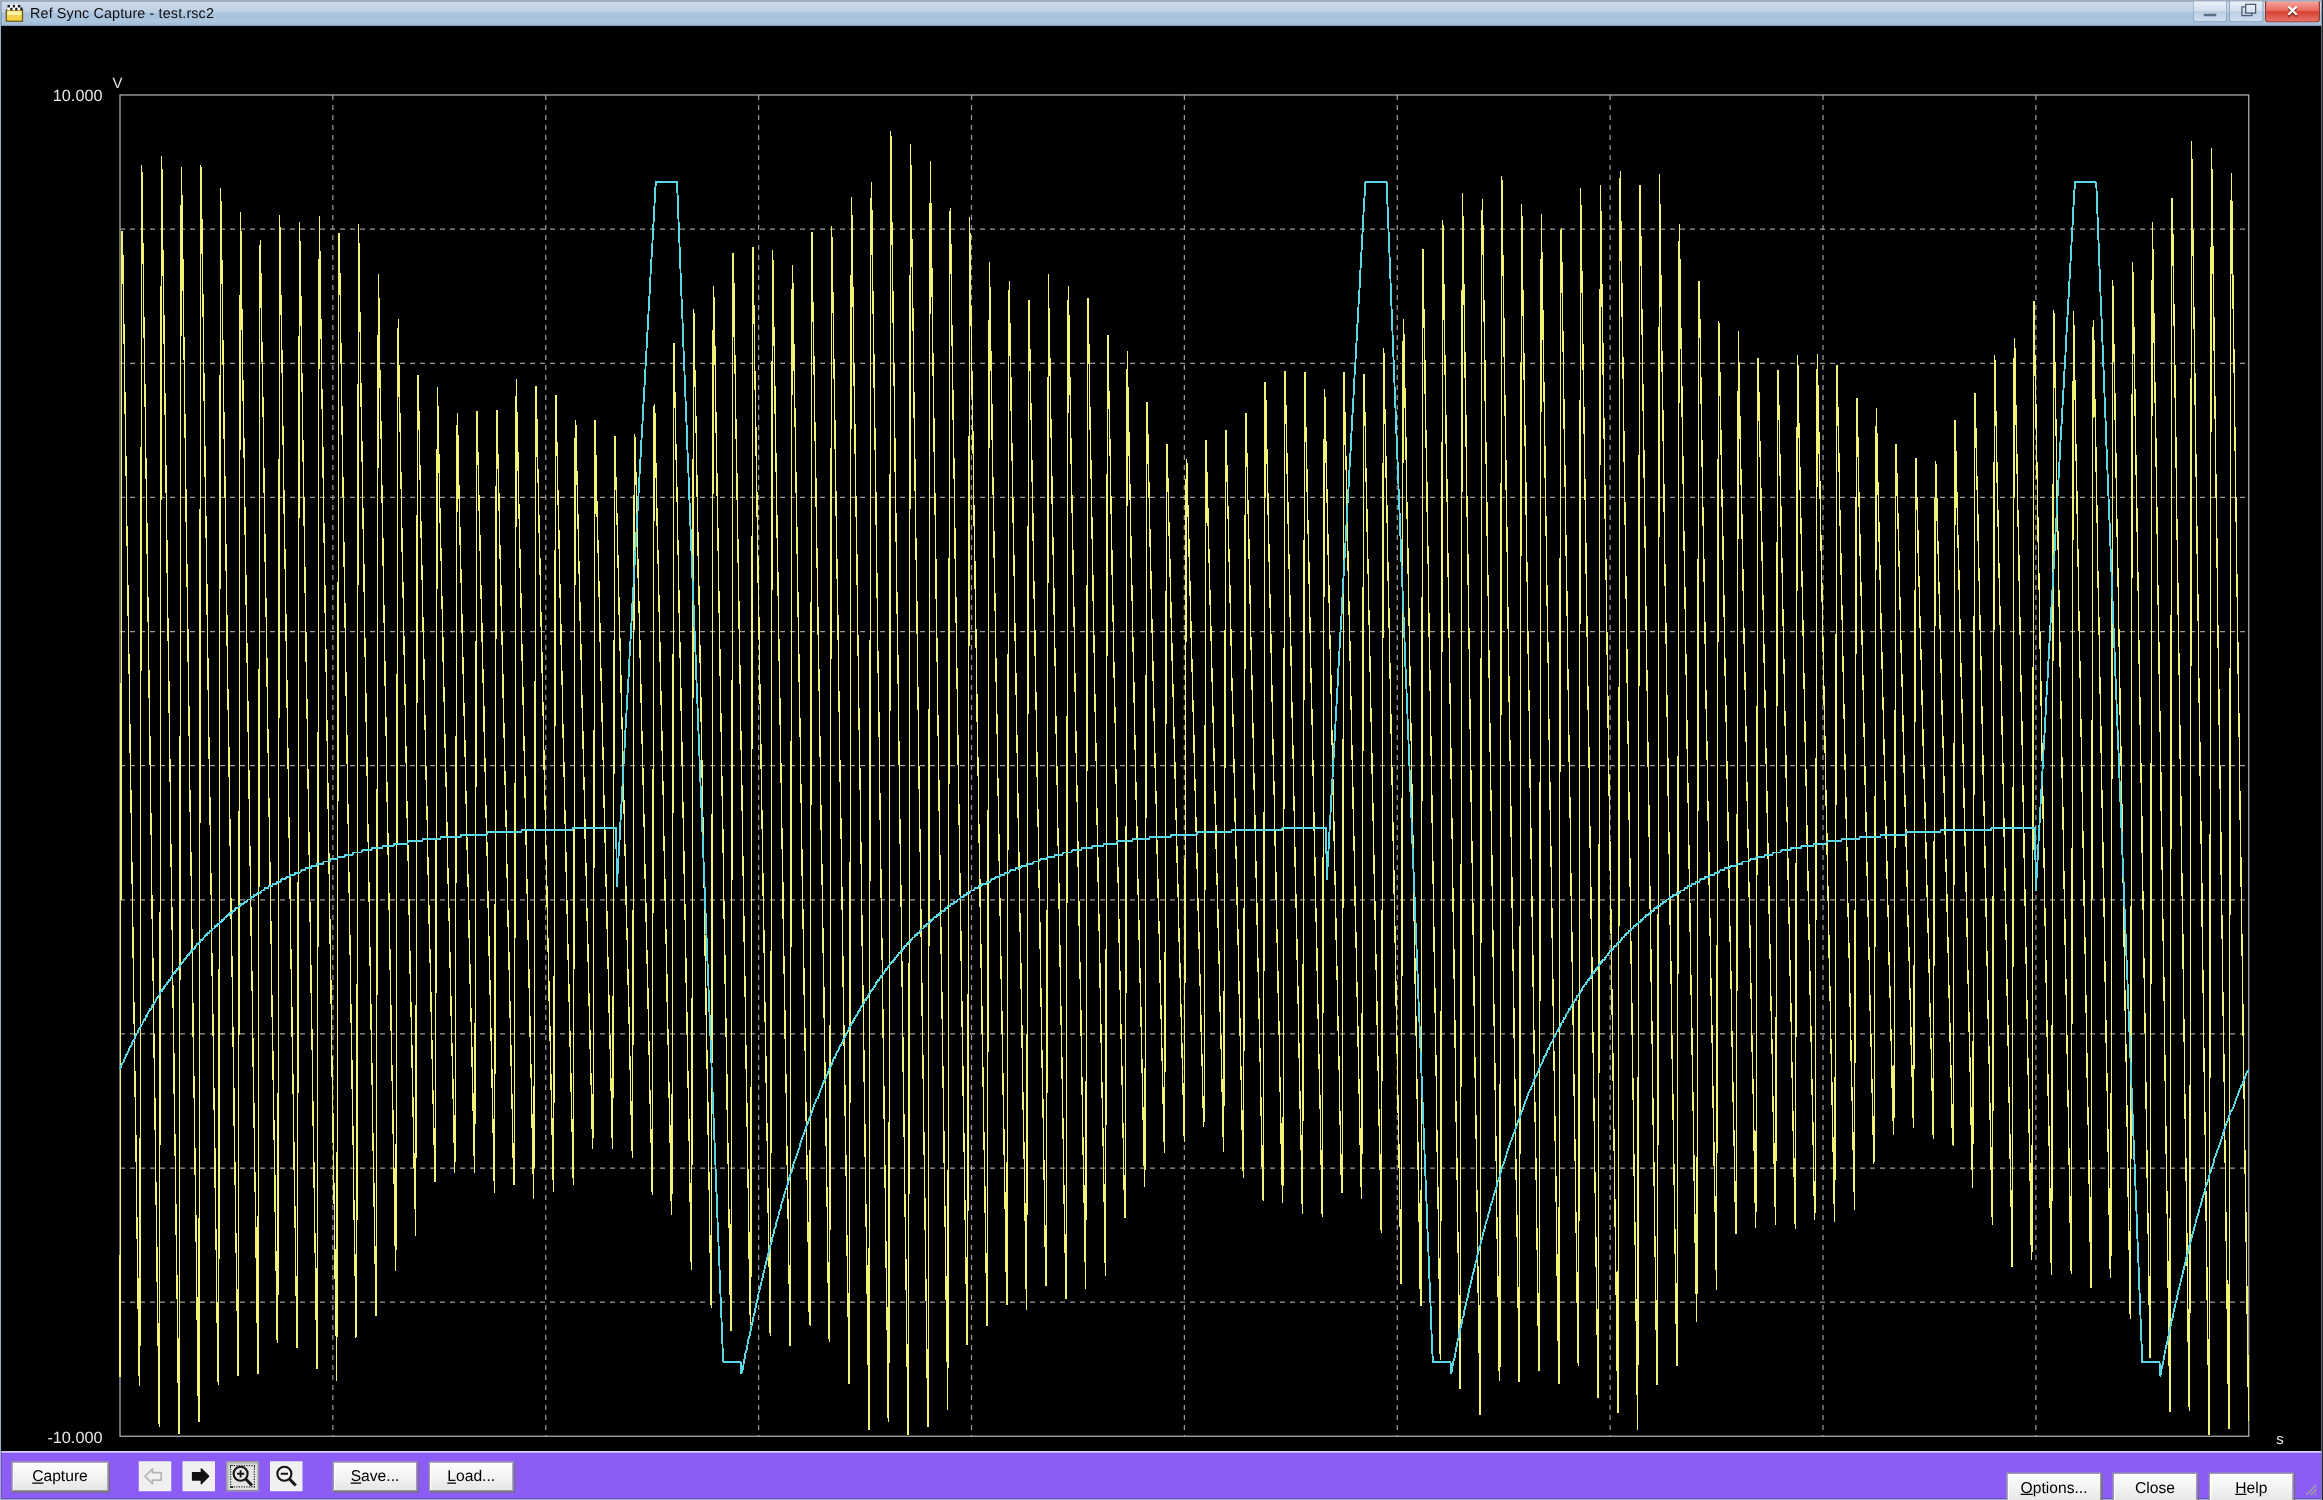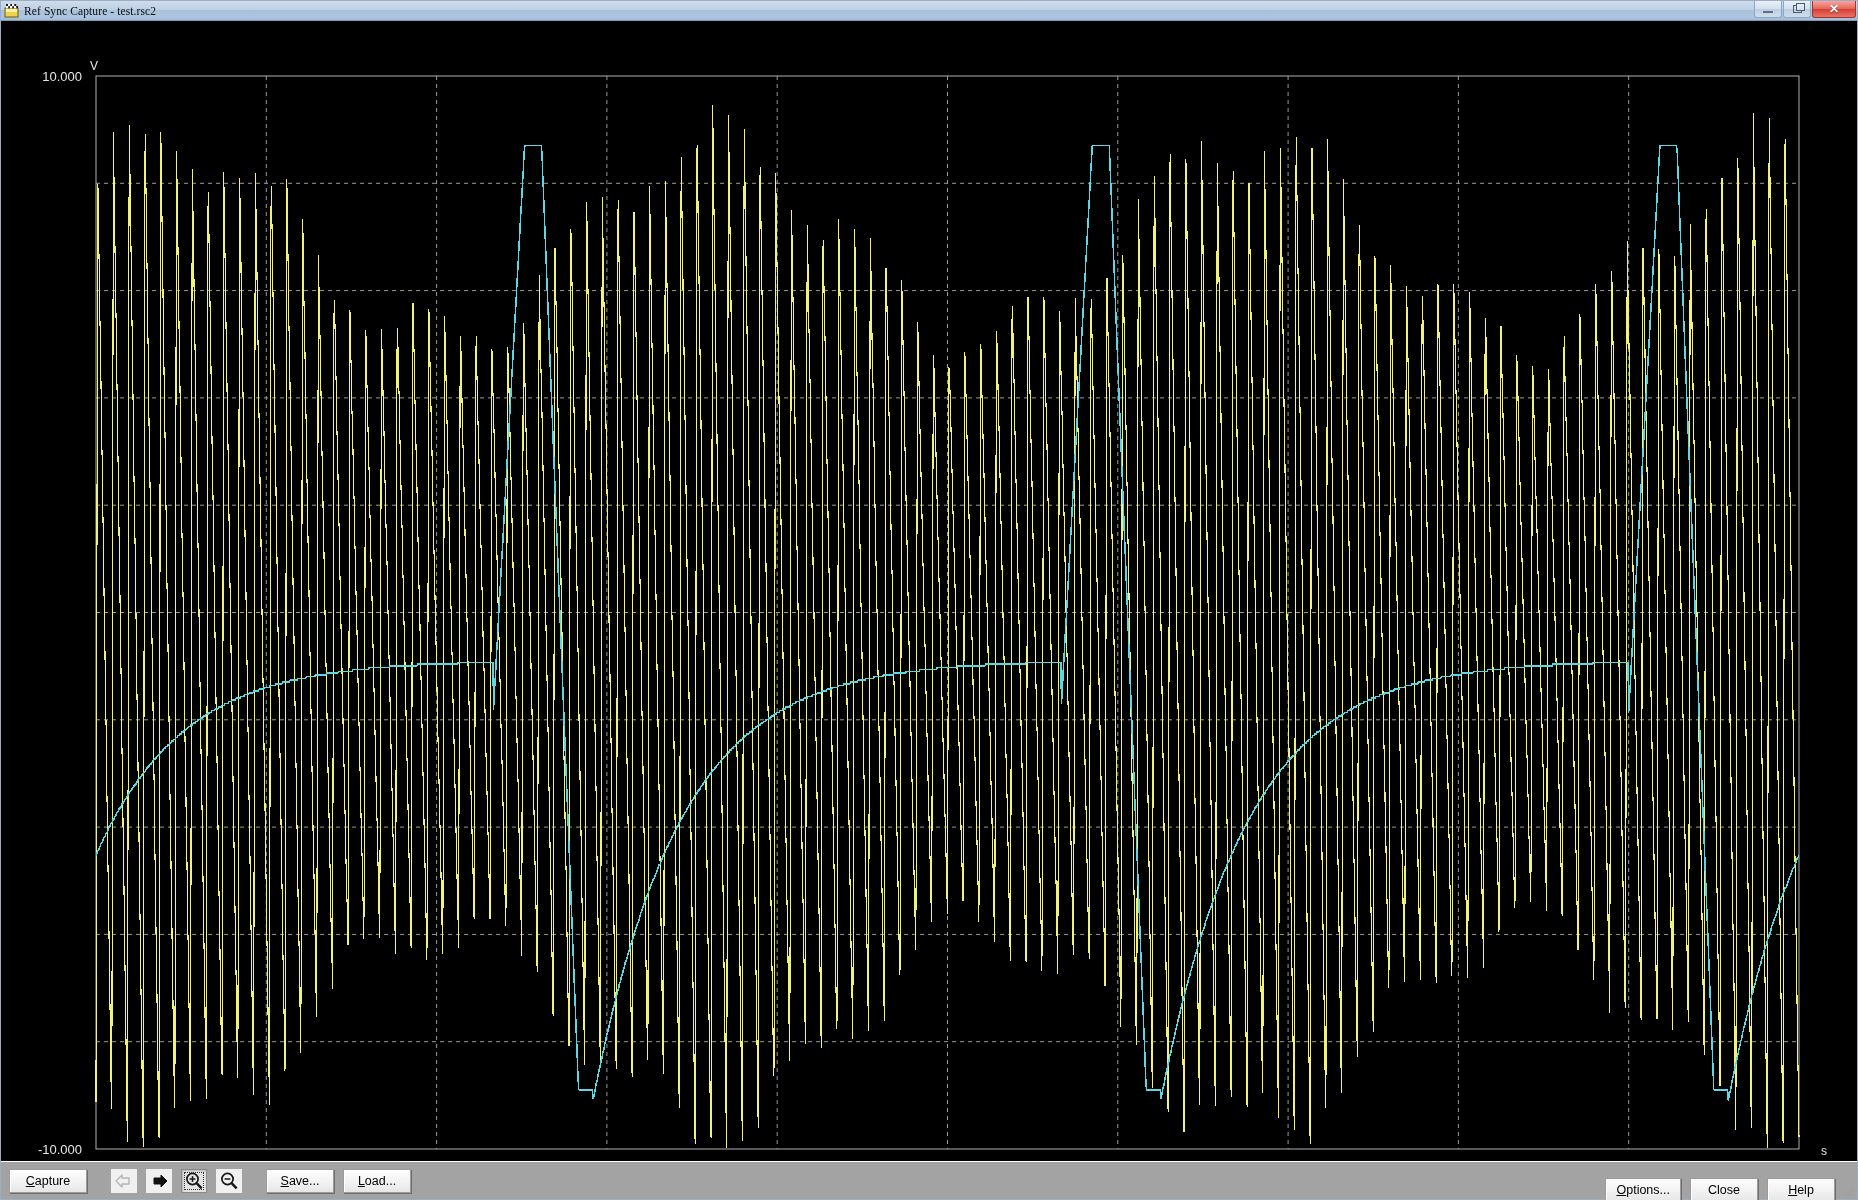--- a/index.html
+++ b/index.html
@@ -41,21 +41,20 @@
     width: 16px; height: 16px;
     margin-left: 3px; margin-right: 4px;
     flex: 0 0 16px;
     position: relative;
   }
   #title-text {
     font-size: 11.5px;
     color: #0d0d0d;
     letter-spacing: 0.1px;
     white-space: nowrap;
-    font-family: Liberation Serif, serif;
   }
   #window-buttons {
     position: absolute;
     right: 1px; top: 0px;
     display: flex;
     gap: 1px;
     height: 19px;
     align-items: flex-start;
   }
   .win-btn {
@@ -114,21 +113,21 @@
   .unit-label {
     fill: #e6e6e6;
     font-family: "Liberation Sans", sans-serif;
     font-size: 12px;
   }
 
   
   #toolbar {
     flex: 0 0 38px;
     height: 38px;
-    background: #a3a3a3;
+    background: #8b5cf6;
     border-top: 1px solid #ffffff;
     display: flex;
     align-items: center;
     padding: 12px 8px;
     box-sizing: border-box;
     position: relative;
   }
   .tb-left { display: flex; align-items: center; gap: 9px; }
   .tb-right {
     position: absolute; right: 22px; top: 0; height: 56px;

